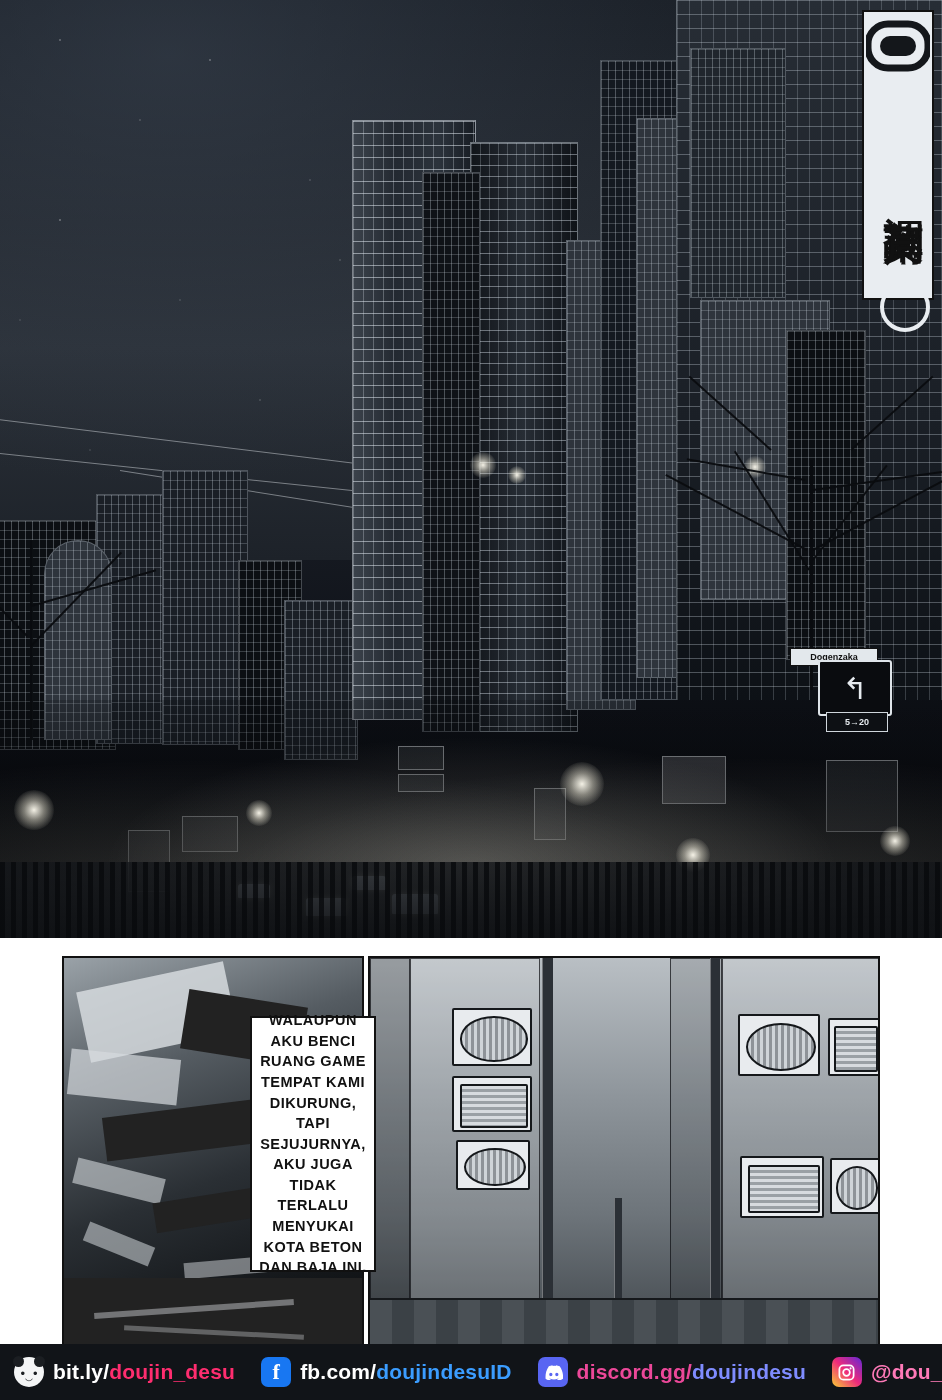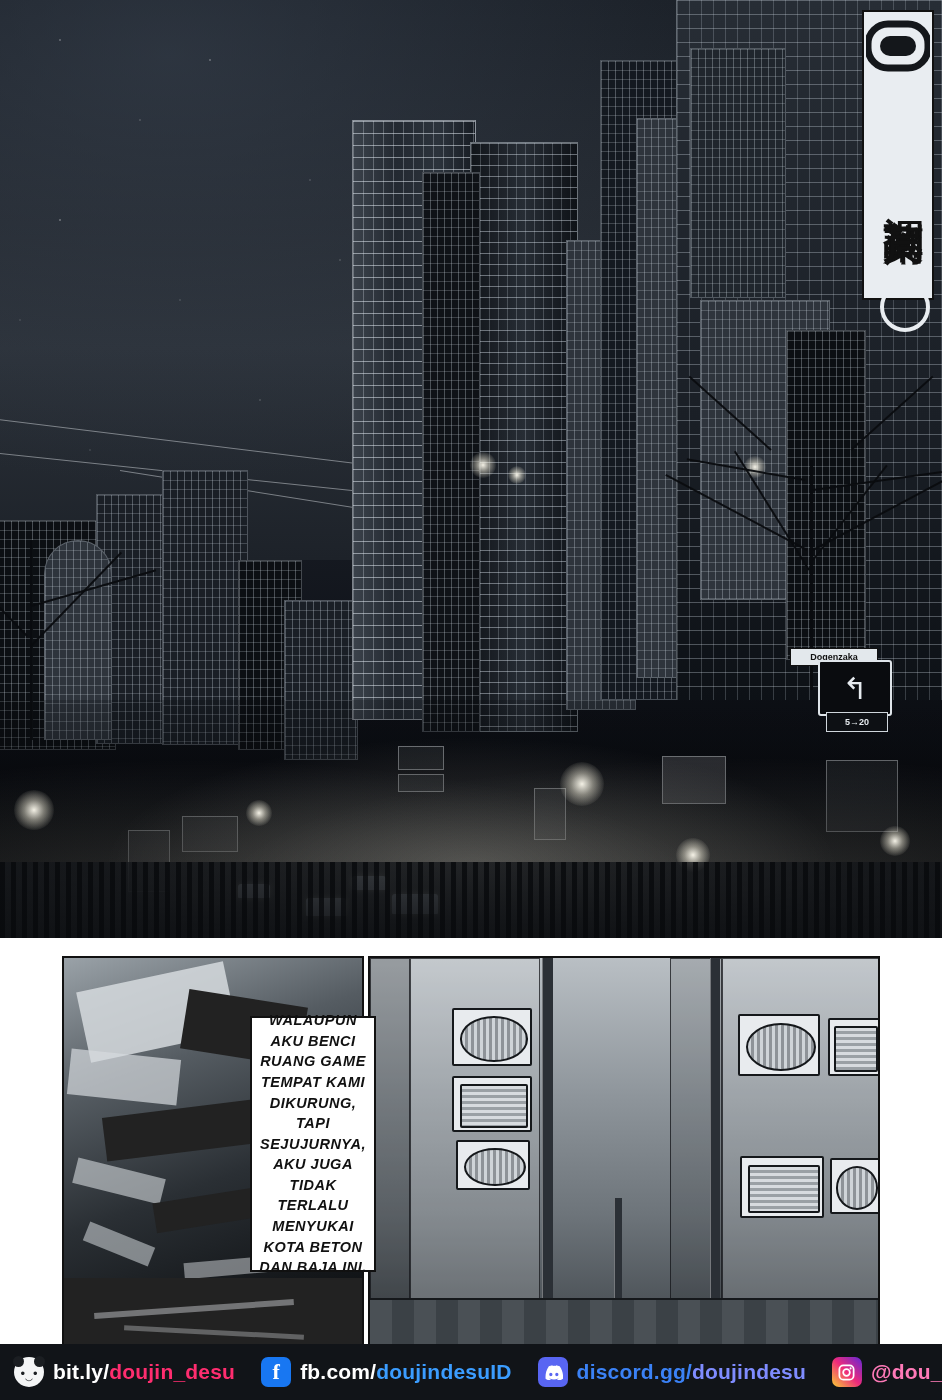--- a/index.html
+++ b/index.html
@@ -256,21 +256,20 @@
   }
 
   
   .caption {
     position:absolute;
     background:#ffffff;
     border: 2px solid #111;
     box-sizing:border-box;
     display:flex; align-items:center; justify-content:center;
     text-align:center;
-    font-style: italic;
     font-weight: bold;
     color:#111;
     letter-spacing: .5px;
     line-height: 1.42;
     font-family: "Liberation Sans", sans-serif;
   }
   .caption-1 {
     left: 188px; top: 60px; width: 126px; height: 256px; font-size: 14.5px; padding: 6px 4px;
   }
   .caption-2 {
@@ -473,21 +472,21 @@
       </div>
     </div>
 
     <div class="f-item">
       <div class="f-icon ic-dc">
         <svg width="20" height="16" viewBox="0 0 24 18">
           <path fill="#fff" d="M20 2.2A17 17 0 0 0 15.6 1l-.3.6a15 15 0 0 1 3.9 1.3 13 13 0 0 0-11.4 0A15 15 0 0 1 11.7 1.6L11.4 1A17 17 0 0 0 7 2.2C3.6 7.3 2.7 12.2 3.1 17a17 17 0 0 0 5.2 2.6l1-1.6a11 11 0 0 1-1.7-.8l.4-.3a12 12 0 0 0 10.3 0l.4.3c-.5.3-1.1.6-1.7.8l1 1.6A17 17 0 0 0 24 17c.5-5.6-.9-10.4-4-14.8ZM9.4 14.1c-1 0-1.9-.9-1.9-2.1s.8-2.1 1.9-2.1 1.9 1 1.9 2.1-.8 2.1-1.9 2.1Zm7.2 0c-1 0-1.9-.9-1.9-2.1s.8-2.1 1.9-2.1 1.9 1 1.9 2.1-.8 2.1-1.9 2.1Z"></path>
         </svg>
       </div>
       <div class="f-text">
-        <span style="color:#3b82f6;">discord.gg/</span><span class="hl" style="color:#7f8cff;">doujindesu</span>
+        <span style="color:#ec4899;">discord.gg/</span><span class="hl" style="color:#7f8cff;">doujindesu</span>
       </div>
     </div>
 
     <div class="f-item">
       <div class="f-icon ic-ig">
         <svg width="19" height="19" viewBox="0 0 24 24">
           <rect x="3" y="3" width="18" height="18" rx="5" fill="none" stroke="#fff" stroke-width="2.2"></rect>
           <circle cx="12" cy="12" r="4.2" fill="none" stroke="#fff" stroke-width="2.2"></circle>
           <circle cx="17.2" cy="6.8" r="1.3" fill="#fff"></circle>
         </svg>

